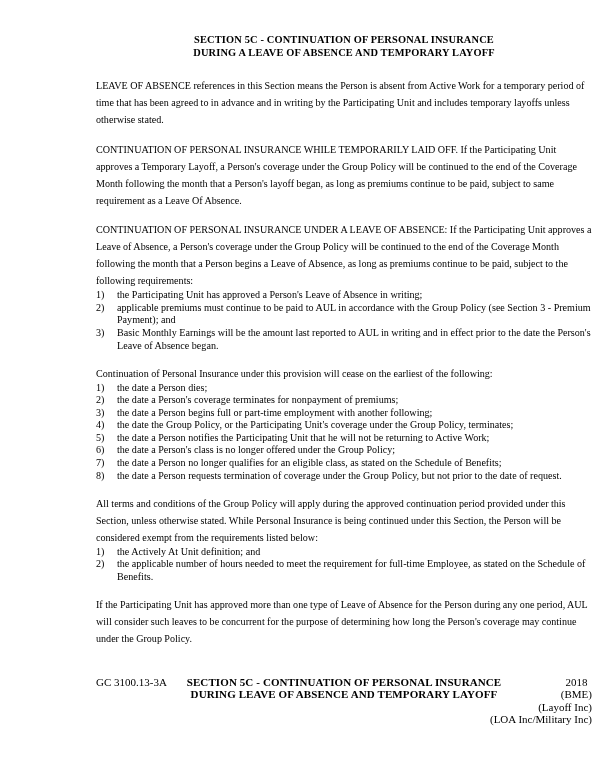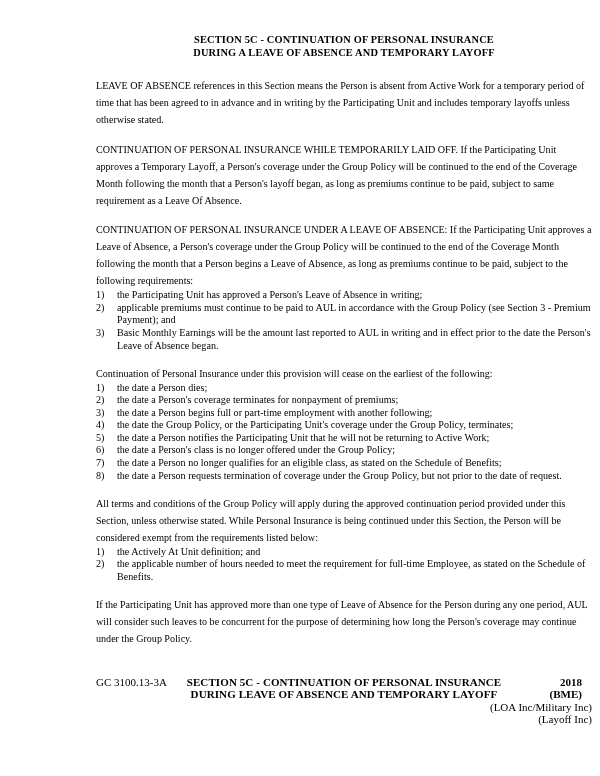--- a/index.html
+++ b/index.html
@@ -98,25 +98,24 @@
     white-space: nowrap;
   }
   .footer-center {
     text-align: center;
     font-weight: bold;
     letter-spacing: 0.1px;
     padding: 0 58px 0 58px;
   }
   .footer-right-stack {
     position: absolute;
-    right: 10px;
+    right: 0;
     top: 0;
-    text-align: right;
+    text-align: center;
     white-space: nowrap;
-    font-weight: bold;
   }
   .footer-right-stack div { line-height: 12.4px; }
   .footer-tail {
     text-align: right;
     white-space: nowrap;
   }
   .footer-tail div { line-height: 12.4px; }
 </style>
 </head>
 <body>
@@ -221,18 +220,18 @@
     <div class="footer-row">
       <span class="footer-code">GC 3100.13-3A</span>
       <div class="footer-center">SECTION 5C - CONTINUATION OF PERSONAL INSURANCE</div>
       <div class="footer-center">DURING LEAVE OF ABSENCE AND TEMPORARY LAYOFF</div>
       <div class="footer-right-stack">
         <div>2018</div>
         <div>(BME)</div>
       </div>
     </div>
     <div class="footer-tail">
+      <div>(Layoff Inc)</div>
       <div>(LOA Inc/Military Inc)</div>
-      <div>(Layoff Inc)</div>
     </div>
   </div>
 
 </div>
 
 </body></html>

